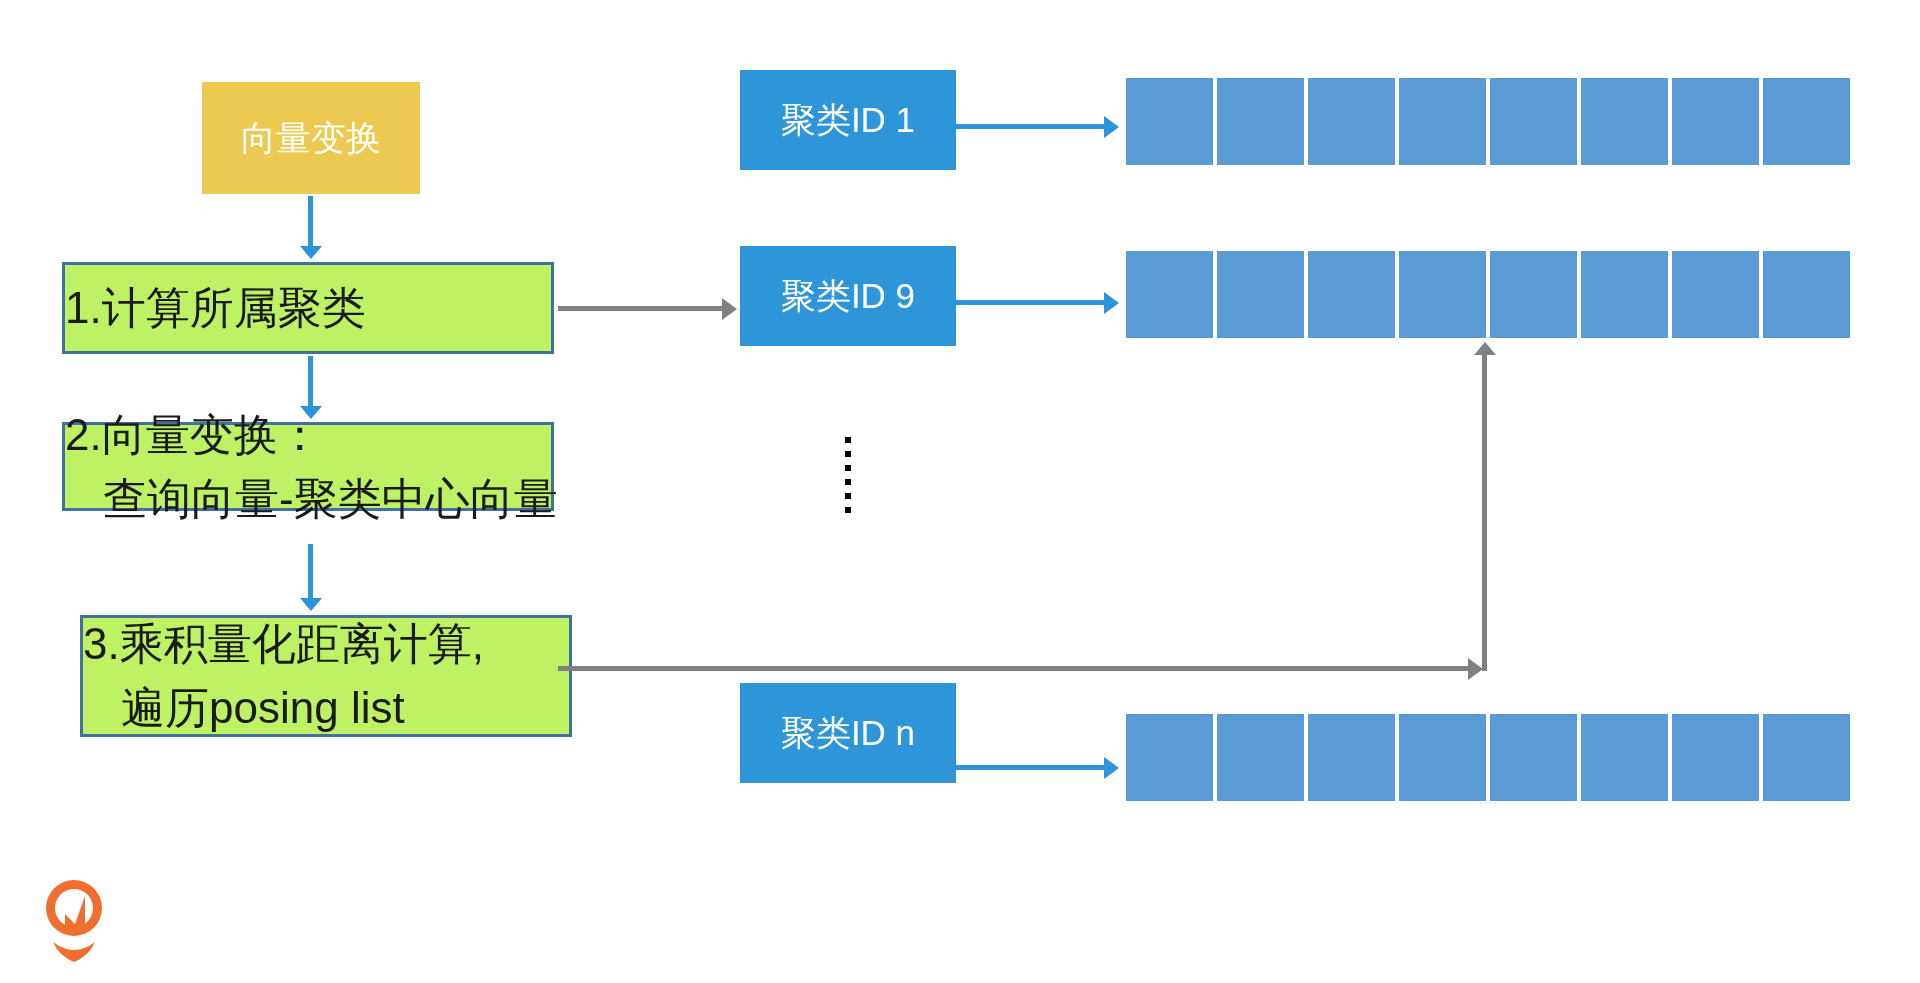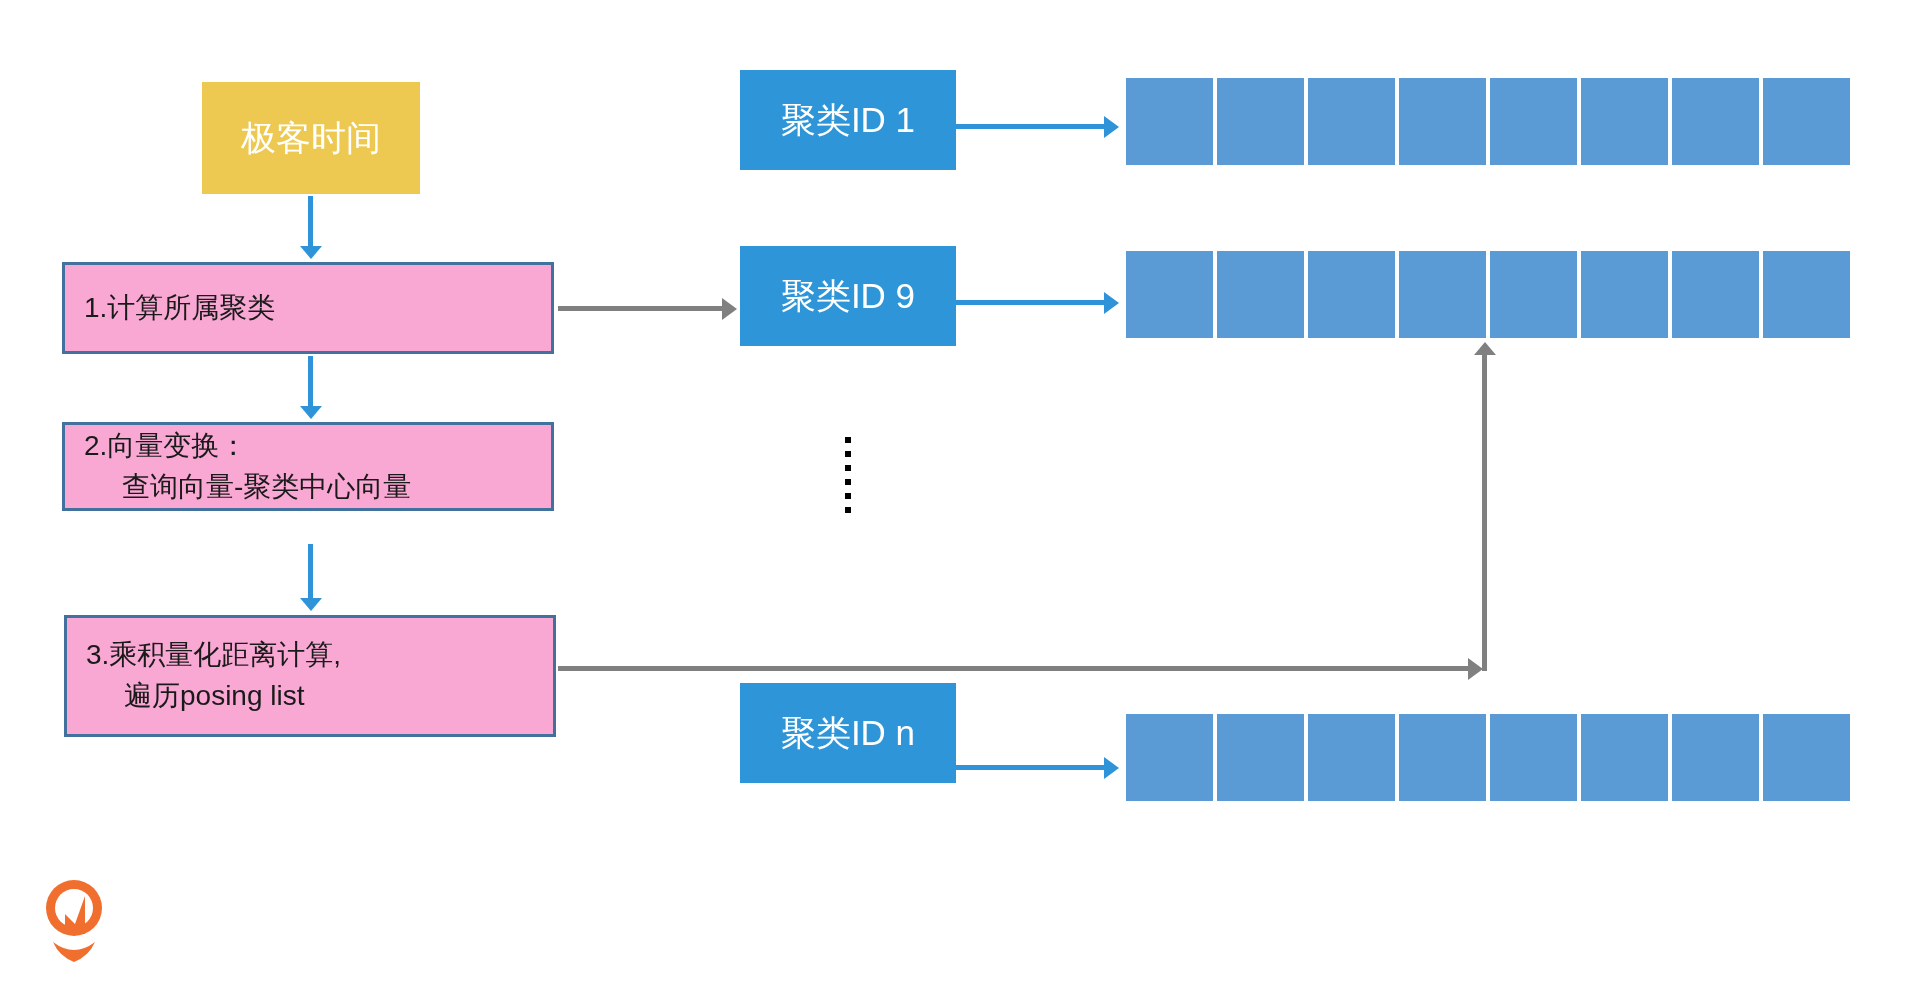--- a/index.html
+++ b/index.html
@@ -7,23 +7,23 @@
     position:relative;width:1920px;height:983px;background:#fff;overflow:hidden;
     font-family:"Liberation Sans","DejaVu Sans",sans-serif;color:#1a1a1a;
   }
   
   .query-box{
     position:absolute;left:202px;top:82px;width:218px;height:112px;
     background:var(--gold);display:flex;align-items:center;justify-content:center;
     color:#fff;font-size:35px;
   }
   .step-box{
-    position:absolute;background:#f9a8d4;border:3px solid var(--box-border);
+    position:absolute;background:#bef264;border:3px solid var(--box-border);
     box-sizing:border-box;display:flex;flex-direction:column;justify-content:center;
-    padding-left:19px;font-size:28px;line-height:1.45;color:#1a1a1a;
+    padding-left:0;font-size:44px;line-height:1.45;color:#1a1a1a;
   }
   .step-box .line{white-space:nowrap;}
   .step-box .line.indent{padding-left:38px;}
   .cluster-box{
     position:absolute;left:740px;width:216px;height:100px;background:var(--cluster-blue);
     display:flex;align-items:center;justify-content:center;color:#fff;font-size:35px;
   }
   
   .cell-row{position:absolute;left:1126px;display:flex;gap:4px;}
   .cell{width:87px;height:87px;background:var(--cell-blue);flex:0 0 auto;}
@@ -55,35 +55,35 @@
   
   .logo{position:absolute;left:44px;top:872px;display:flex;align-items:center;gap:14px;}
   .logo-text{font-size:48px;font-weight:bold;color:var(--logo-gray);letter-spacing:2px;}
 </style>
 </head>
 <body>
 
 <div class="canvas">
 
   <div class="query-box">
-    <span>极客时间</span>
+    <span>向量变换</span>
   </div>
 
   <div class="arr-v down blue" style="left:308px;top:196px;height:50px"></div>
   <div class="arr-v down blue" style="left:308px;top:356px;height:50px"></div>
   <div class="arr-v down blue" style="left:308px;top:544px;height:54px"></div>
 
   <div class="step-box" style="left:62px;top:262px;width:492px;height:92px">
     <div class="line">1.计算所属聚类</div>
   </div>
   <div class="step-box" style="left:62px;top:422px;width:492px;height:89px">
     <div class="line">2.向量变换：</div>
     <div class="line indent">查询向量-聚类中心向量</div>
   </div>
-  <div class="step-box" style="left:64px;top:615px;width:492px;height:122px">
+  <div class="step-box" style="left:80px;top:615px;width:492px;height:122px">
     <div class="line">3.乘积量化距离计算,</div>
     <div class="line indent">遍历posing list</div>
   </div>
 
   <div class="arr-h gray" style="left:558px;top:306px;width:164px"></div>
 
   <div class="cluster-box" style="top:70px">
     <span>聚类ID 1</span>
   </div>
   <div class="cluster-box" style="top:246px">

